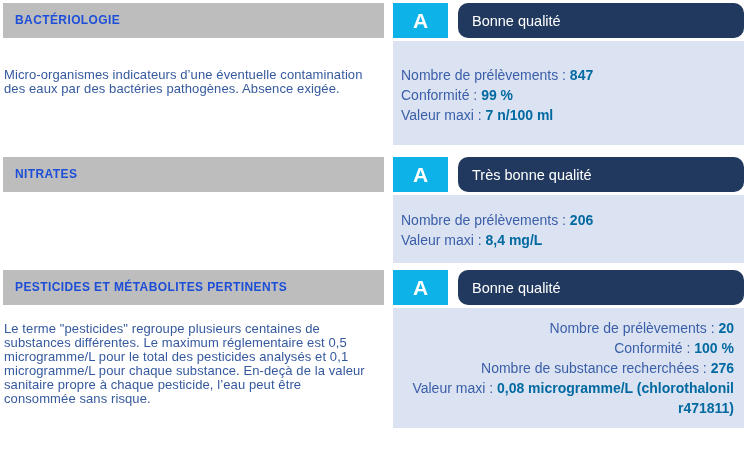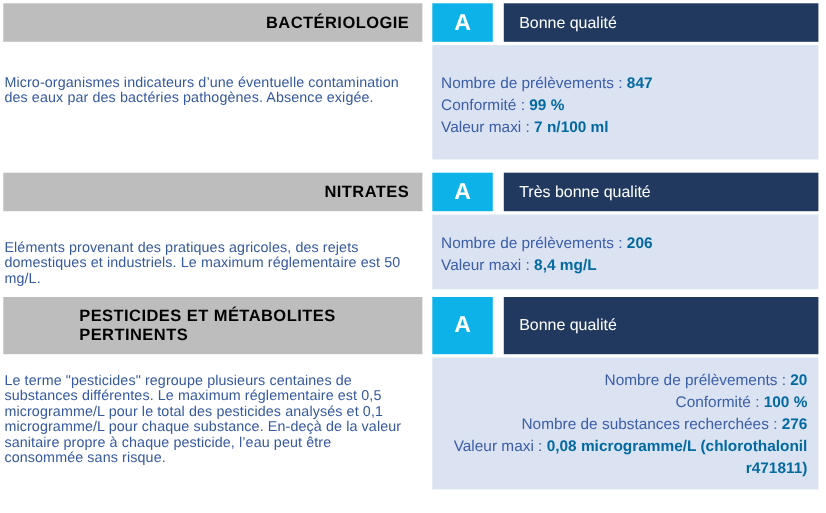--- a/index.html
+++ b/index.html
@@ -19,29 +19,28 @@
     column-gap: 9px;
     align-items: stretch;
   }
   .section.s1 { margin-bottom: 12px; }
   .section.s2 { margin-bottom: 7px; }
 
   
   .header-bar {
     grid-column: 1; grid-row: 1;
     background: #bdbdbd;
-    color: #000000;
-    font-size: 15px;
+    color: #1d4ed8;
+    font-size: 12px;
     font-weight: bold;
     letter-spacing: 0.4px;
     line-height: 17px;
     padding: 9px 12px;
     display: flex;
     align-items: center;
-    justify-content: flex-end;
   }
   .header-bar .title-text { max-width: 300px; }
 
   .bar-row {
     grid-column: 2; grid-row: 1;
     display: flex;
     align-items: stretch;
     min-height: 35px;
   }
   .grade-badge {
@@ -57,20 +56,21 @@
   }
   .quality-bar {
     flex: 1;
     margin-left: 10px;
     background: #21395f;
     color: #ffffff;
     font-size: 14.5px;
     display: flex;
     align-items: center;
     padding-left: 14px;
+    border-radius: 10px;
   }
 
   
   .desc {
     grid-column: 1; grid-row: 2;
     color: #35599e;
     font-size: 13px;
     line-height: 14px;
     letter-spacing: 0.1px;
     max-width: 362px;
@@ -126,39 +126,38 @@
   <div class="section s2">
     <div class="header-bar">
       <span class="title-text">NITRATES</span>
     </div>
     <div class="bar-row">
       <div class="grade-badge">A</div>
       <div class="quality-bar">
         <span>Très bonne qualité</span>
       </div>
     </div>
-    <p class="desc">Eléments provenant des pratiques agricoles, des rejets domestiques et industriels. Le maximum réglementaire est 50 mg/L.</p>
     <div class="stats-box">
       <div class="stat-row"><span class="stat-label">Nombre de prélèvements : </span><span class="stat-value">206</span></div>
       <div class="stat-row"><span class="stat-label">Valeur maxi : </span><span class="stat-value">8,4 mg/L</span></div>
     </div>
   </div>
 
   <div class="section s3">
     <div class="header-bar">
       <span class="title-text">PESTICIDES ET MÉTABOLITES PERTINENTS</span>
     </div>
     <div class="bar-row">
       <div class="grade-badge">A</div>
       <div class="quality-bar">
         <span>Bonne qualité</span>
       </div>
     </div>
     <p class="desc">Le terme "pesticides" regroupe plusieurs centaines de substances différentes. Le maximum réglementaire est 0,5 microgramme/L pour le total des pesticides analysés et 0,1 microgramme/L pour chaque substance. En-deçà de la valeur sanitaire propre à chaque pesticide, l’eau peut être consommée sans risque.</p>
     <div class="stats-box">
       <div class="stat-row"><span class="stat-label">Nombre de prélèvements : </span><span class="stat-value">20</span></div>
       <div class="stat-row"><span class="stat-label">Conformité : </span><span class="stat-value">100 %</span></div>
-      <div class="stat-row"><span class="stat-label">Nombre de substances recherchées : </span><span class="stat-value">276</span></div>
+      <div class="stat-row"><span class="stat-label">Nombre de substance recherchées : </span><span class="stat-value">276</span></div>
       <div class="stat-row"><span class="stat-label">Valeur maxi : </span><span class="stat-value">0,08 microgramme/L (chlorothalonil r471811)</span></div>
     </div>
   </div>
 
 </div>
 
 </body></html>

